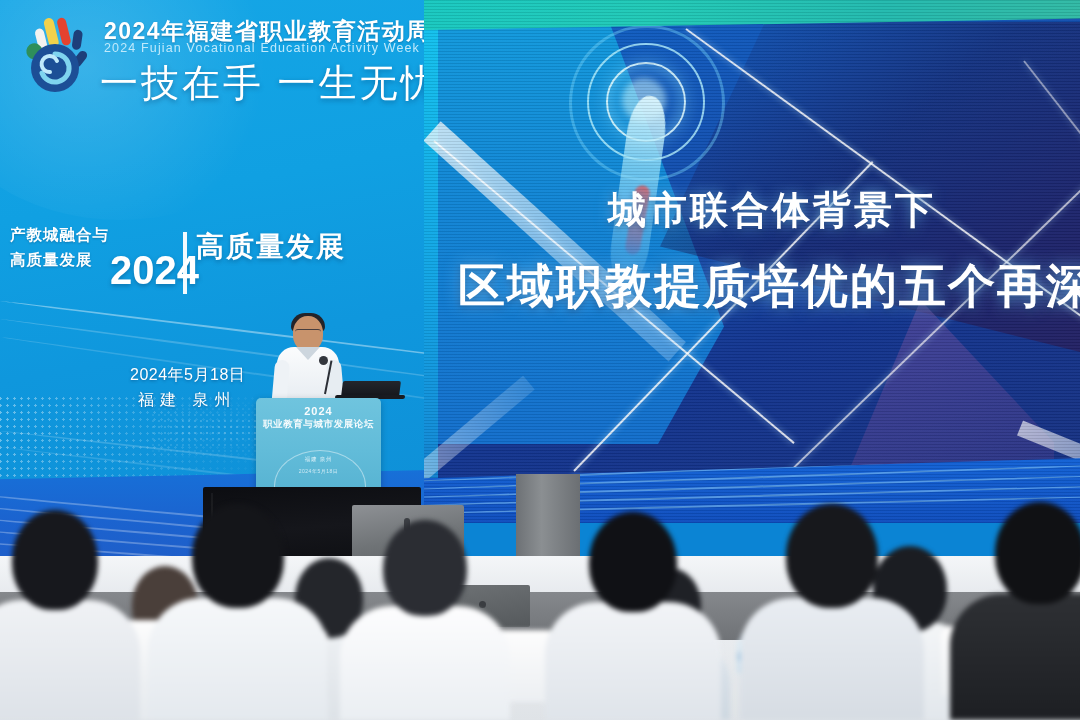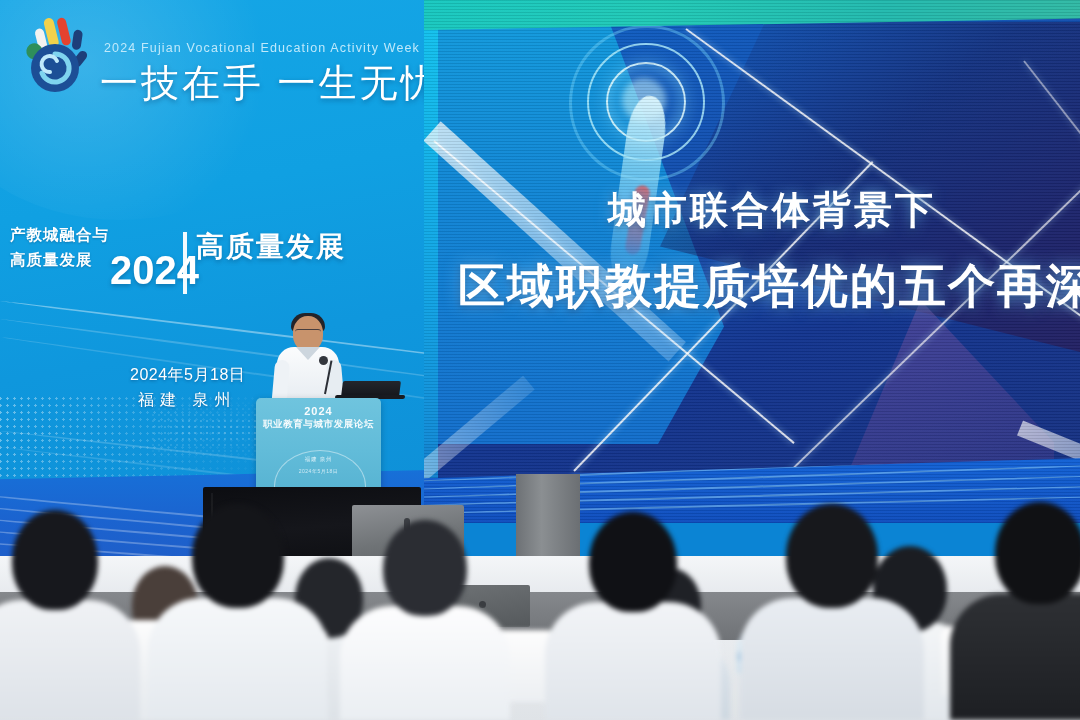--- a/index.html
+++ b/index.html
@@ -208,20 +208,21 @@
         <rect x="19" y="10" width="9" height="25" rx="4.5" fill="#f2f2f0"></rect>
         <rect x="54" y="20" width="9" height="20" rx="4.5" fill="#1d3f7a" transform="rotate(22 58 30)"></rect>
         <rect x="52" y="40" width="9" height="18" rx="4.5" fill="#1d3f7a" transform="rotate(52 56 49)"></rect>
         <circle cx="14" cy="31" r="8" fill="#2e8f5b"></circle>
       </g>
       <circle cx="33" cy="54" r="24" fill="#1c4f96"></circle>
       <path d="M33 40a14 14 0 1 1-13 19" fill="none" stroke="#7fd4ef" stroke-width="5" stroke-linecap="round"></path>
       <path d="M35 47a8 8 0 1 0-7 11" fill="none" stroke="#bfe9fb" stroke-width="4" stroke-linecap="round"></path>
     </svg>
 
+    <div class="hl-cn">2024年福建省职业教育活动周</div>
     <div class="hl-en">2024 Fujian Vocational Education Activity Week</div>
     <div class="hl-slogan">一技在手 一生无忧</div>
 
     <div class="lk-small">
       <div>产教城融合与</div>
       <div>高质量发展</div>
     </div>
     <div class="lk-year">2024</div>
     <div class="lk-rule"></div>
     <div class="lk-big">

